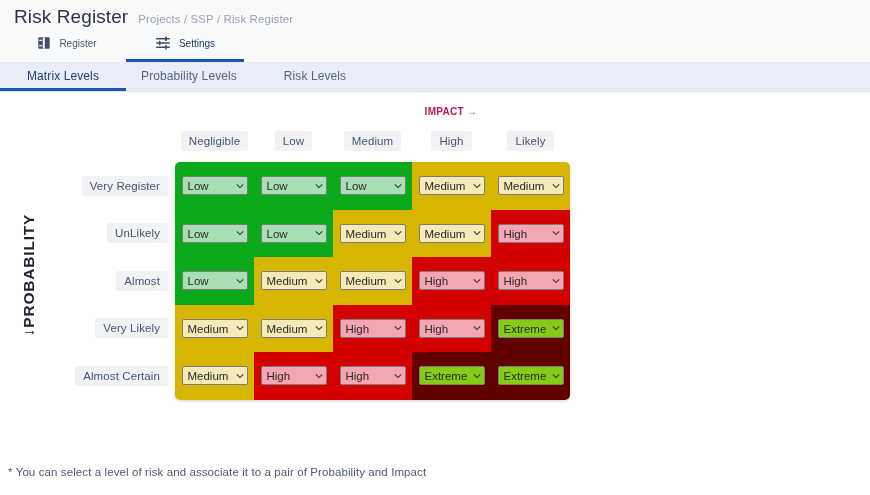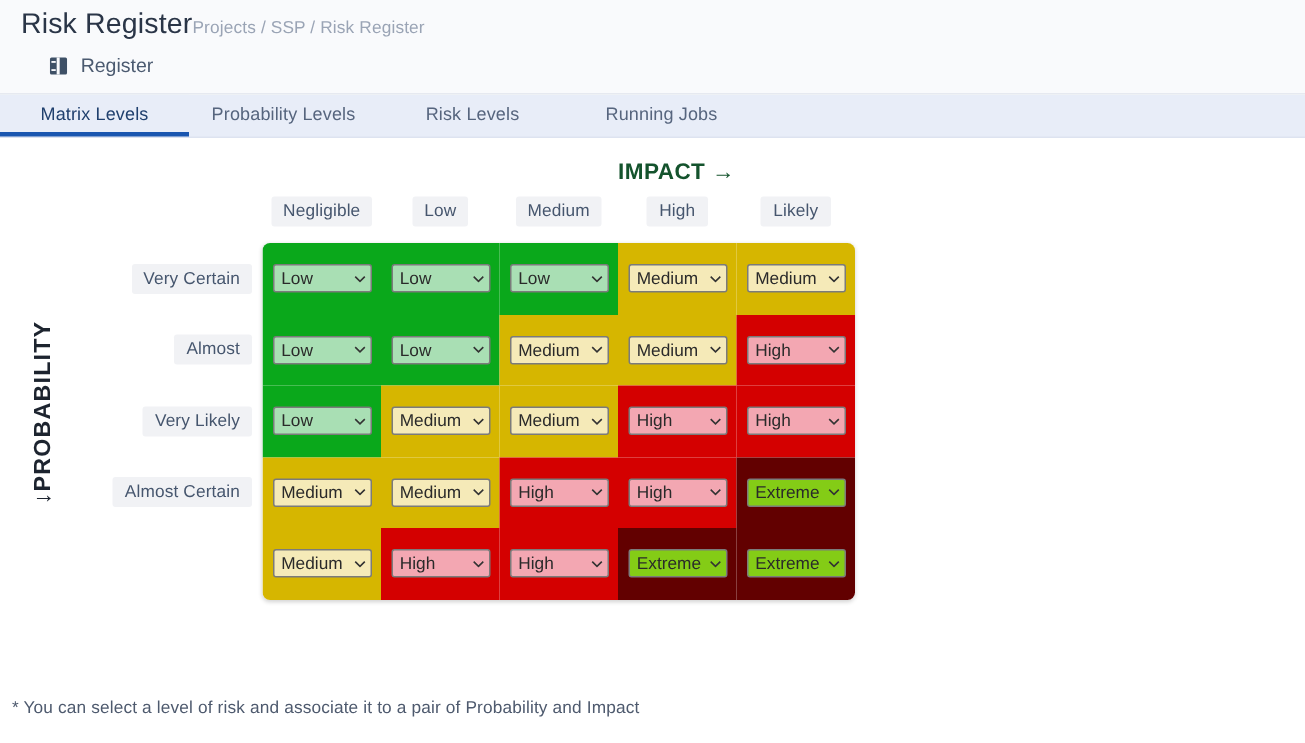--- a/index.html
+++ b/index.html
@@ -29,38 +29,39 @@
     align-items: baseline;
     padding: 6px 0 0 14px;
   }
   .page-title {
     font-size: 19px;
     font-weight: 400;
     color: #2a3547;
     letter-spacing: .1px;
   }
   .breadcrumb {
+    margin-left: 10px;
     font-size: 11.5px;
     color: #9aa4b5;
     letter-spacing: .1px;
   }
 
   .nav-tabs {
     display: flex;
     margin-top: 2px;
     padding-left: 8px;
   }
   .nav-tab {
     display: flex;
     align-items: center;
     gap: 8px;
     padding: 6px 0 9px 0;
     width: 118px;
     justify-content: center;
-    font-size: 13px;
+    font-size: 10px;
     color: #4b5a70;
     cursor: pointer;
     border-bottom: 3px solid transparent;
     box-sizing: border-box;
   }
   .nav-tab.active {
     color: #1b3a63;
     border-bottom-color: #1a56b0;
   }
   .nav-tab .ico { display: flex; align-items: center; }
@@ -93,23 +94,23 @@
     border-bottom-color: #1a56b0;
   }
 
   
   .matrix-wrap {
     position: relative;
     height: 402px;
   }
   .impact-title {
     text-align: center;
-    font-size: 15px;
+    font-size: 10px;
     font-weight: 700;
-    color: #14532d;
+    color: #be185d;
     padding-top: 14px;
     letter-spacing: .3px;
     margin-left: 32px;
   }
 
   .grid-area {
     position: absolute;
     left: 0; top: 36px;
     width: 870px;
   }
@@ -246,36 +247,46 @@
         <svg width="14" height="14" viewBox="0 0 16 16">
           <rect x="1.5" y="1.5" width="13" height="13" rx="1.2" fill="#3e5066"></rect>
           <rect x="6.6" y="1.5" width="2.3" height="13" fill="#f9fafc"></rect>
           <rect x="2.6" y="4.2" width="3.3" height="1.4" fill="#f9fafc"></rect>
           <rect x="2.6" y="10.4" width="3.3" height="1.4" fill="#f9fafc"></rect>
         </svg>
       </span>
       <span>Register</span>
     </div>
 
+    <div class="nav-tab active">
+      <span class="ico">
+        <svg width="16" height="14" viewBox="0 0 18 16">
+          <rect x="1" y="2.4" width="16" height="1.7" rx=".8" fill="#3e5066"></rect>
+          <rect x="1" y="7.2" width="16" height="1.7" rx=".8" fill="#3e5066"></rect>
+          <rect x="1" y="12" width="16" height="1.7" rx=".8" fill="#3e5066"></rect>
+          <rect x="11.4" y=".6" width="1.9" height="5.3" rx=".8" fill="#3e5066"></rect>
+          <rect x="4.2" y="5.4" width="1.9" height="5.3" rx=".8" fill="#3e5066"></rect>
+          <rect x="11.4" y="10.2" width="1.9" height="5.3" rx=".8" fill="#3e5066"></rect>
+        </svg>
+      </span>
+      <span>Settings</span>
+    </div>
   </div>
 </div>
 
 <div class="sub-tabs">
   <div class="sub-tab active">
     <span>Matrix Levels</span>
   </div>
   <div class="sub-tab">
     <span>Probability Levels</span>
   </div>
   <div class="sub-tab">
     <span>Risk Levels</span>
   </div>
-  <div class="sub-tab">
-    <span>Running Jobs</span>
-  </div>
 </div>
 
 <div class="matrix-wrap">
 
   <div class="impact-title">IMPACT →</div>
 
   <div class="grid-area">
 
     <div class="col-headers">
       <div class="col-head-cell">
@@ -298,21 +309,24 @@
     <div class="body-row-area">
 
       <div class="prob-axis">
         <div class="prob-label">
           <span>↓</span><span>PROBABILITY</span>
         </div>
       </div>
 
       <div class="row-labels">
         <div class="row-label-cell">
-          <span class="chip">Very Certain</span>
+          <span class="chip">Very Register</span>
+        </div>
+        <div class="row-label-cell">
+          <span class="chip">UnLikely</span>
         </div>
         <div class="row-label-cell">
           <span class="chip">Almost</span>
         </div>
         <div class="row-label-cell">
           <span class="chip">Very Likely</span>
         </div>
         <div class="row-label-cell">
           <span class="chip">Almost Certain</span>
         </div>

